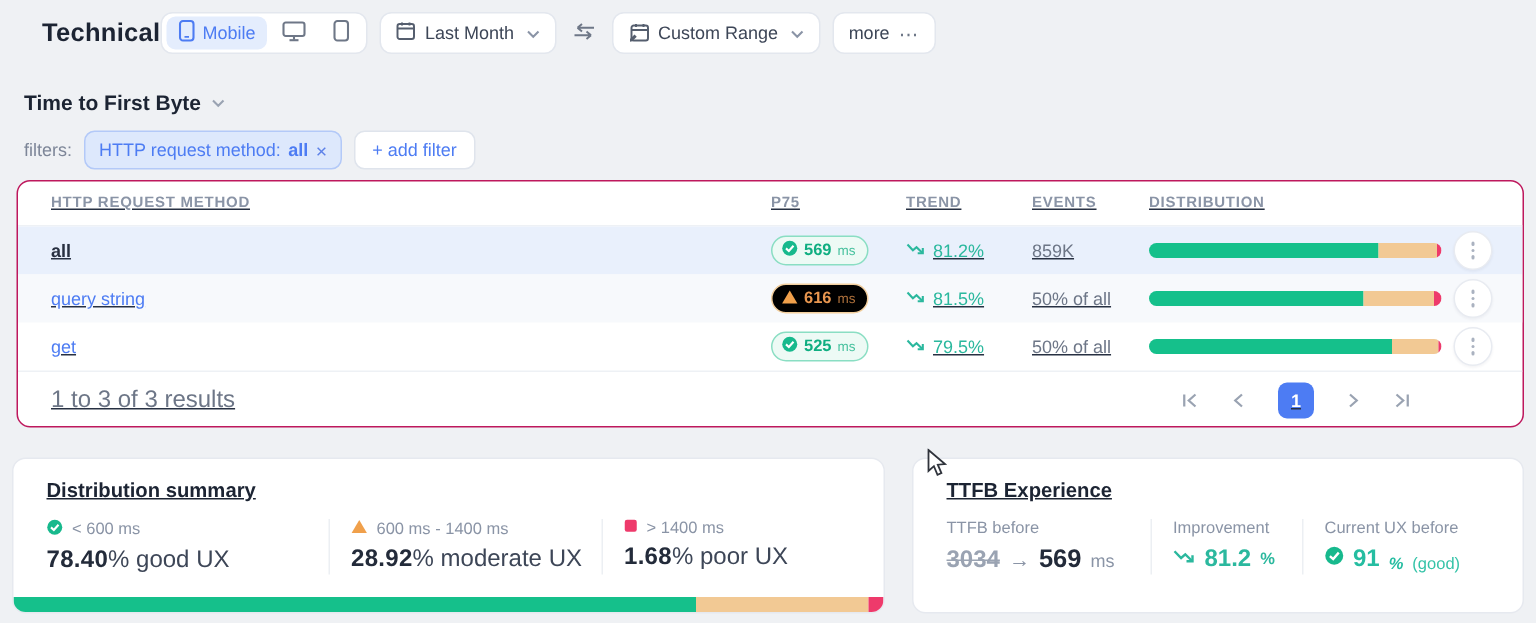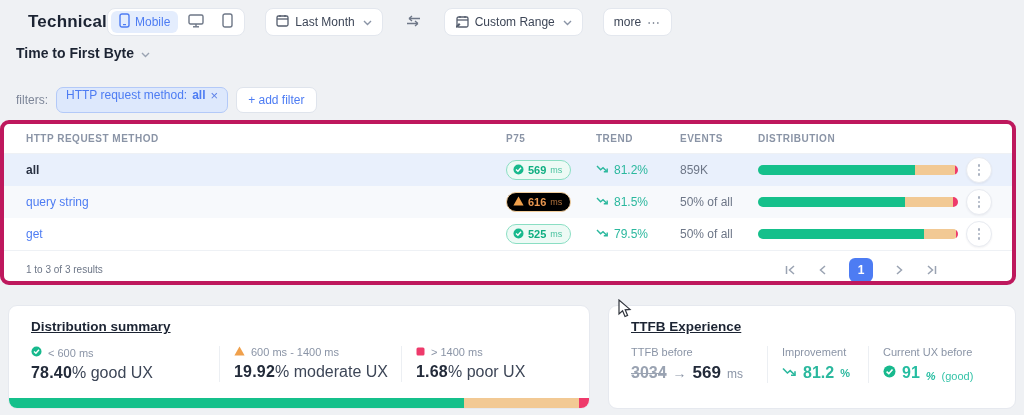--- a/index.html
+++ b/index.html
@@ -3,41 +3,41 @@
 <meta charset="utf-8">
 <style>
   * { margin:0; padding:0; box-sizing:border-box; }
   html,body { width:1024px; height:415px; }
   body { font-family:"Liberation Sans", sans-serif; background:#eff1f4; color:#273042; position:relative; overflow:hidden; }
   .page { position:relative; width:1024px; height:415px; }
 
   
   .topbar { position:absolute; top:6px; left:0; right:0; height:32px; display:flex; align-items:center; justify-content:flex-start; padding:0 14px 0 28px; }
   .page-title { font-size:17px; font-weight:bold; color:#1c2433; letter-spacing:.2px; }
-  .controls { display:flex; align-items:center; gap:20px; }
+  .controls { display:flex; align-items:center; gap:8px; }
   .boxbtn { background:#fff; border:1px solid #e3e7ee; border-radius:8px; height:28px; display:flex; align-items:center; gap:6px; padding:0 10px; font-size:12px; color:#3d4657; cursor:pointer; }
   .seg-group { background:#fff; border:1px solid #e3e7ee; border-radius:8px; height:28px; display:flex; align-items:center; padding:0 3px; gap:2px; }
   .seg { border:none; background:transparent; height:22px; border-radius:6px; display:flex; align-items:center; gap:5px; padding:0 8px; font-size:12px; color:#6e7787; cursor:pointer; }
   .seg.active { background:#e4edfd; color:#4d7cf3; }
   .iconbtn { background:transparent; border:none; cursor:pointer; display:flex; align-items:center; padding:0 2px; }
   .chev { margin-left:2px; }
   .more-dots { color:#6e7787; letter-spacing:1px; font-size:13px; }
 
   
-  .section-head { position:absolute; top:44px; left:16px; display:flex; align-items:center; gap:7px; }
+  .section-head { position:absolute; top:59px; left:16px; display:flex; align-items:center; gap:7px; }
   .section-title { font-size:14px; font-weight:bold; color:#1c2433; }
   .filters { position:absolute; top:87px; left:16px; display:flex; align-items:center; gap:8px; height:26px; }
   .filters-label { font-size:12px; color:#7d8698; }
-  .chip { display:flex; align-items:flex-start; gap:5px; background:#dde8fc; border:1px solid #b3c9f8; border-radius:7px; height:26px; padding:0 9px; font-size:12px; color:#4d7cf3; cursor:pointer; }
+  .chip { display:flex; align-items:center; gap:5px; background:#dde8fc; border:1px solid #b3c9f8; border-radius:7px; height:26px; padding:0 9px; font-size:12px; color:#4d7cf3; cursor:pointer; }
   .chip b { font-weight:bold; }
   .chip .x { color:#5d81e8; font-size:13px; cursor:pointer; }
   .add-filter { background:#fff; border:1px solid #dfe4ec; border-radius:7px; height:26px; padding:0 11px; font-size:12px; color:#4d7cf3; cursor:pointer; }
 
   
-  .table-card { position:absolute; top:120px; left:0; right:8px; height:165px; background:#fff; border:4px solid #be185d; border-radius:9px; overflow:hidden; }
+  .table-card { position:absolute; top:120px; left:11px; right:8px; height:165px; background:#fff; border:1px solid #be185d; border-radius:9px; overflow:hidden;text-decoration:underline; }
   .trow { display:grid; grid-template-columns:480px 90px 84px 78px 1fr 46px; align-items:center; padding-left:22px; }
   .thead { height:30px; border-bottom:1px solid #eef1f5; }
   .thead span { font-size:10px; font-weight:bold; letter-spacing:.5px; color:#8a94a6; text-transform:uppercase; }
   .rrow { height:32px; font-size:12px; }
   .row-all { background:#e9f0fc; }
   .row-alt { background:#f7f9fc; }
   .method-strong { font-weight:bold; color:#283041; }
   .method-link { color:#4d7cf3; cursor:pointer; }
   .pill { display:inline-flex; align-items:center; gap:4px; height:20px; padding:0 8px 0 6px; border-radius:11px; font-size:11px; font-weight:bold; }
   .pill i { font-style:normal; font-weight:normal; font-size:9px; opacity:.75; }
@@ -46,21 +46,21 @@
   .trend-cell { display:flex; align-items:center; gap:5px; color:#2bb89e; font-size:12px; }
   .events-cell { color:#6d7687; }
   .dist-bar { height:10px; border-radius:5px; overflow:hidden; display:flex; width:calc(100% - 8px); background:#f1f3f6; }
   .dist-bar .sg { height:100%; }
   .sg.g { background:#15c08b; }
   .sg.m { background:#f2c994; }
   .sg.p { background:#ee3a6b; }
   .kebab { width:26px; height:26px; border-radius:50%; background:#fff; border:1px solid #e8ebf1; box-shadow:0 1px 2px rgba(30,40,60,.06); display:flex; align-items:center; justify-content:center; flex-direction:column; gap:2px; cursor:pointer; }
   .kebab b { width:2.5px; height:2.5px; border-radius:50%; background:#aab2c0; }
   .tfoot { height:38px; border-top:1px solid #eef1f5; display:flex; align-items:center; justify-content:space-between; padding:0 74px 0 22px; }
-  .results-text { font-size:10px; color:#6d7687; }
+  .results-text { font-size:16px; color:#6d7687; }
   .pager { display:flex; align-items:center; gap:23px; }
   .pgbtn { background:none; border:none; cursor:pointer; display:flex; align-items:center; color:#9aa3b2; }
   .pg-current { width:24px; height:24px; background:#4d7cf3; color:#fff; border:none; border-radius:6px; font-size:12px; font-weight:bold; display:flex; align-items:center; justify-content:center; cursor:pointer; }
 
   
   .card { position:absolute; top:305px; height:104px; background:#fff; border:1px solid #e6e9ef; border-radius:9px; }
   .summary-card { left:8px; width:582px; }
   .ttfb-card { left:608px; width:408px; }
   .card-title { font-size:13.5px; font-weight:bold; color:#1c2433; padding:13px 0 0 22px;text-decoration:underline; }
   .stat-row { display:flex; margin-top:12px; }
@@ -322,21 +322,21 @@
           </div>
         <div class="stat-value"><b>78.40</b><span>% good UX</span></div>
       </div>
       <div class="stat s2">
         <div class="stat-legend">
             <span><svg width="11" height="10" viewBox="0 0 11 10">
                 <path d="M5.5 0.6 L10.6 9.4 H0.4 Z" fill="#f0a04b"></path>
               </svg></span>
             <span>600 ms - 1400 ms</span>
           </div>
-        <div class="stat-value"><b>19.92</b><span>% moderate UX</span></div>
+        <div class="stat-value"><b>28.92</b><span>% moderate UX</span></div>
       </div>
       <div class="stat s3">
         <div class="stat-legend">
             <span><svg width="9" height="9" viewBox="0 0 9 9">
                 <rect x="0.5" y="0.5" width="8" height="8" rx="1.5" fill="#ee3a6b"></rect>
               </svg></span>
             <span>&gt; 1400 ms</span>
           </div>
         <div class="stat-value"><b>1.68</b><span>% poor UX</span></div>
       </div>

